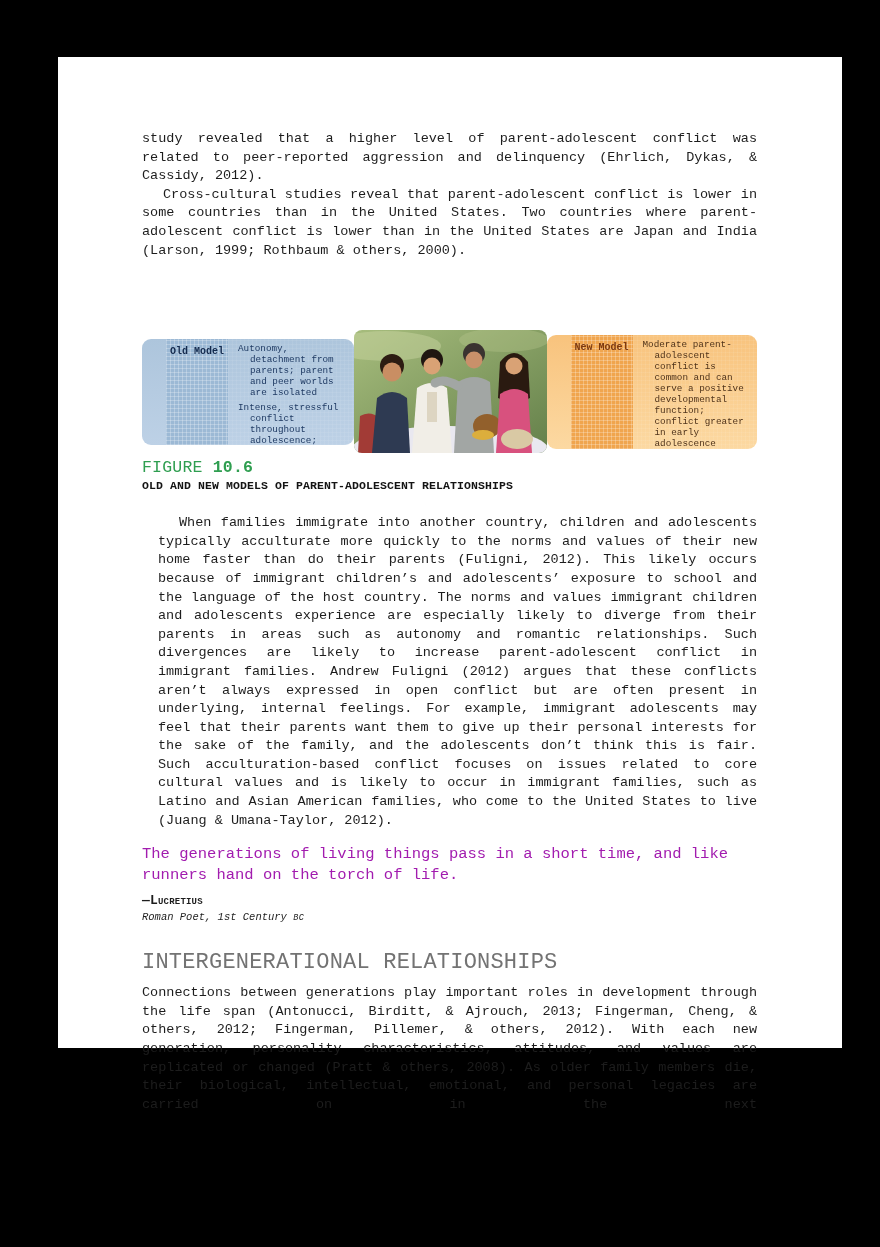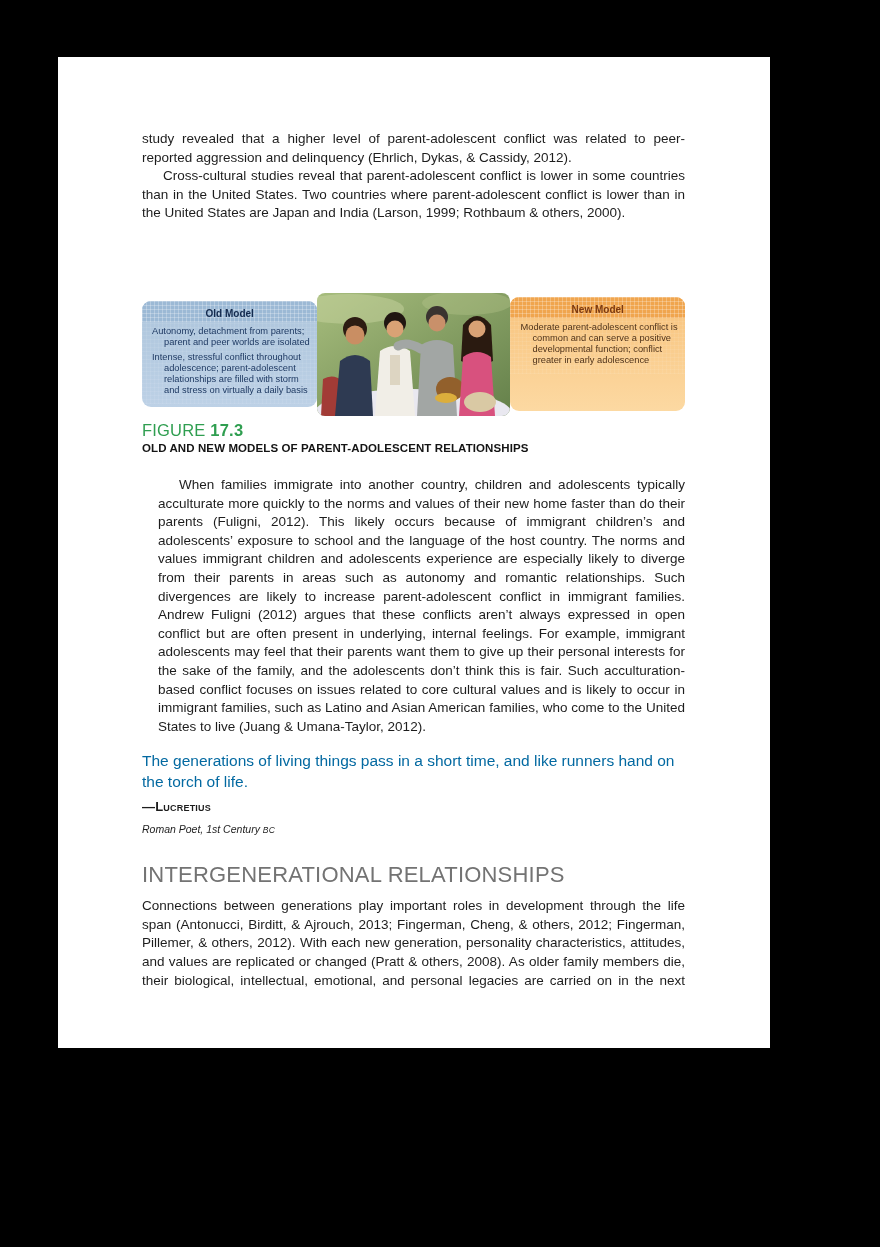--- a/index.html
+++ b/index.html
@@ -1,28 +1,28 @@
 <!DOCTYPE html>
 <html><head>
 <meta charset="utf-8">
 <style>
   html,body{margin:0;padding:0;background:#000;}
   .canvas{position:relative;width:880px;height:1247px;background:#000;overflow:hidden;
           font-family:"Liberation Sans",sans-serif;}
-  .page{position:absolute;left:58px;top:57px;width:712px;height:991px;background:#ffffff;}
+  .page{position:absolute;left:58px;top:57px;width:784px;height:991px;background:#ffffff;font-family:Liberation Mono, monospace;}
   .content{padding:73px 85px 0 84px;}
 
   p{margin:0;}
   .body{font-size:13.5px;line-height:18.6px;color:#1d1d1d;text-align:justify;}
   .indent{text-indent:21px;}
   .continues{text-align-last:justify;}
 
   
   .figure-row{margin-top:70px;height:123px;display:flex;justify-content:space-between;align-items:center;}
-  .model-box{border-radius:9px;overflow:hidden;display:flex;flex-direction:column;}
+  .model-box{border-radius:9px;overflow:hidden;display:flex;flex-direction:row;padding-left:24px;}
   .model-box.blue{width:188px;height:106px;background:linear-gradient(180deg,#adc5dc,#bdd1e6);color:#1f3a63;}
   .model-box.orange{width:187px;height:114px;background:linear-gradient(180deg,#f8c37d,#fcd9a2);color:#4f331a;}
   .model-header{flex:0 0 auto;text-align:center;font-weight:bold;font-size:10px;padding:7px 4px 3px;
     background-image:repeating-linear-gradient(90deg,rgba(255,255,255,.25) 0 1px,transparent 1px 4px),
                      repeating-linear-gradient(0deg,rgba(255,255,255,.25) 0 1px,transparent 1px 4px);}
   .blue .model-header{background-color:#9cb9d5;color:#132a4e;}
   .orange .model-header{background-color:#f0a54e;color:#7c3a12;}
   .model-body{padding:4px 6px 4px 6px;
     background-image:repeating-linear-gradient(90deg,rgba(255,255,255,.07) 0 1px,transparent 1px 4px),
                      repeating-linear-gradient(0deg,rgba(255,255,255,.07) 0 1px,transparent 1px 4px);}
@@ -33,23 +33,23 @@
   
   .figure-caption{margin-top:5px;}
   .figure-label{font-size:16.5px;color:#2f9e50;letter-spacing:.2px;}
   .figure-label .fn{font-weight:bold;}
   .figure-title{font-size:11.5px;font-weight:bold;color:#141414;margin-top:2px;letter-spacing:.1px;}
 
   .after-figure{margin-top:22px;margin-left:16px;}
 
   
   .quote{margin-top:14px;}
-  .quote-text{font-size:15.5px;line-height:21px;color:#0369a1;text-align:left;}
+  .quote-text{font-size:15.5px;line-height:21px;color:#a21caf;text-align:left;}
   .quote-author{margin-top:7px;font-size:13px;font-weight:bold;color:#1d1d1d;font-variant:small-caps;letter-spacing:.2px;}
-  .quote-credit{margin-top:9px;font-size:10.5px;font-style:italic;color:#1d1d1d;}
+  .quote-credit{margin-top:3px;font-size:10.5px;font-style:italic;color:#1d1d1d;}
   .quote-credit .era{font-size:8.5px;letter-spacing:.3px;}
 
   
   .section-heading{margin:27px 0 9px 0;font-size:22px;font-weight:normal;color:#737373;letter-spacing:.2px;}
 </style>
 </head>
 <body>
 
 <div class="canvas">
   <div class="page">
@@ -111,21 +111,21 @@
           <div class="model-header">New Model</div>
           <div class="model-body">
             <p>Moderate parent-adolescent conflict is common and can serve a positive developmental function; conflict greater in early adolescence</p>
           </div>
         </div>
       </div>
 
       <div class="figure-caption">
         <div class="figure-label">
           <span class="fl">FIGURE</span>
-          <span class="fn">17.3</span>
+          <span class="fn">10.6</span>
         </div>
         <div class="figure-title">OLD AND NEW MODELS OF PARENT-ADOLESCENT RELATIONSHIPS</div>
       </div>
 
       <p class="body indent after-figure">When families immigrate into another country, children and adolescents typically acculturate more quickly to the norms and values of their new home faster than do their parents (Fuligni, 2012). This likely occurs because of immigrant children’s and adolescents’ exposure to school and the language of the host country. The norms and values immigrant children and adolescents experience are especially likely to diverge from their parents in areas such as autonomy and romantic relationships. Such divergences are likely to increase parent-adolescent conflict in immigrant families. Andrew Fuligni (2012) argues that these conflicts aren’t always expressed in open conflict but are often present in underlying, internal feelings. For example, immigrant adolescents may feel that their parents want them to give up their personal interests for the sake of the family, and the adolescents don’t think this is fair. Such acculturation-based conflict focuses on issues related to core cultural values and is likely to occur in immigrant families, such as Latino and Asian American families, who come to the United States to live (Juang &amp; Umana-Taylor, 2012).</p>
 
       <div class="quote">
         <p class="quote-text">The generations of living things pass in a short time, and like runners hand on the torch of life.</p>
         <p class="quote-author">—Lucretius</p>
         <p class="quote-credit"><span>Roman Poet, 1st Century </span><span class="era">BC</span></p>

